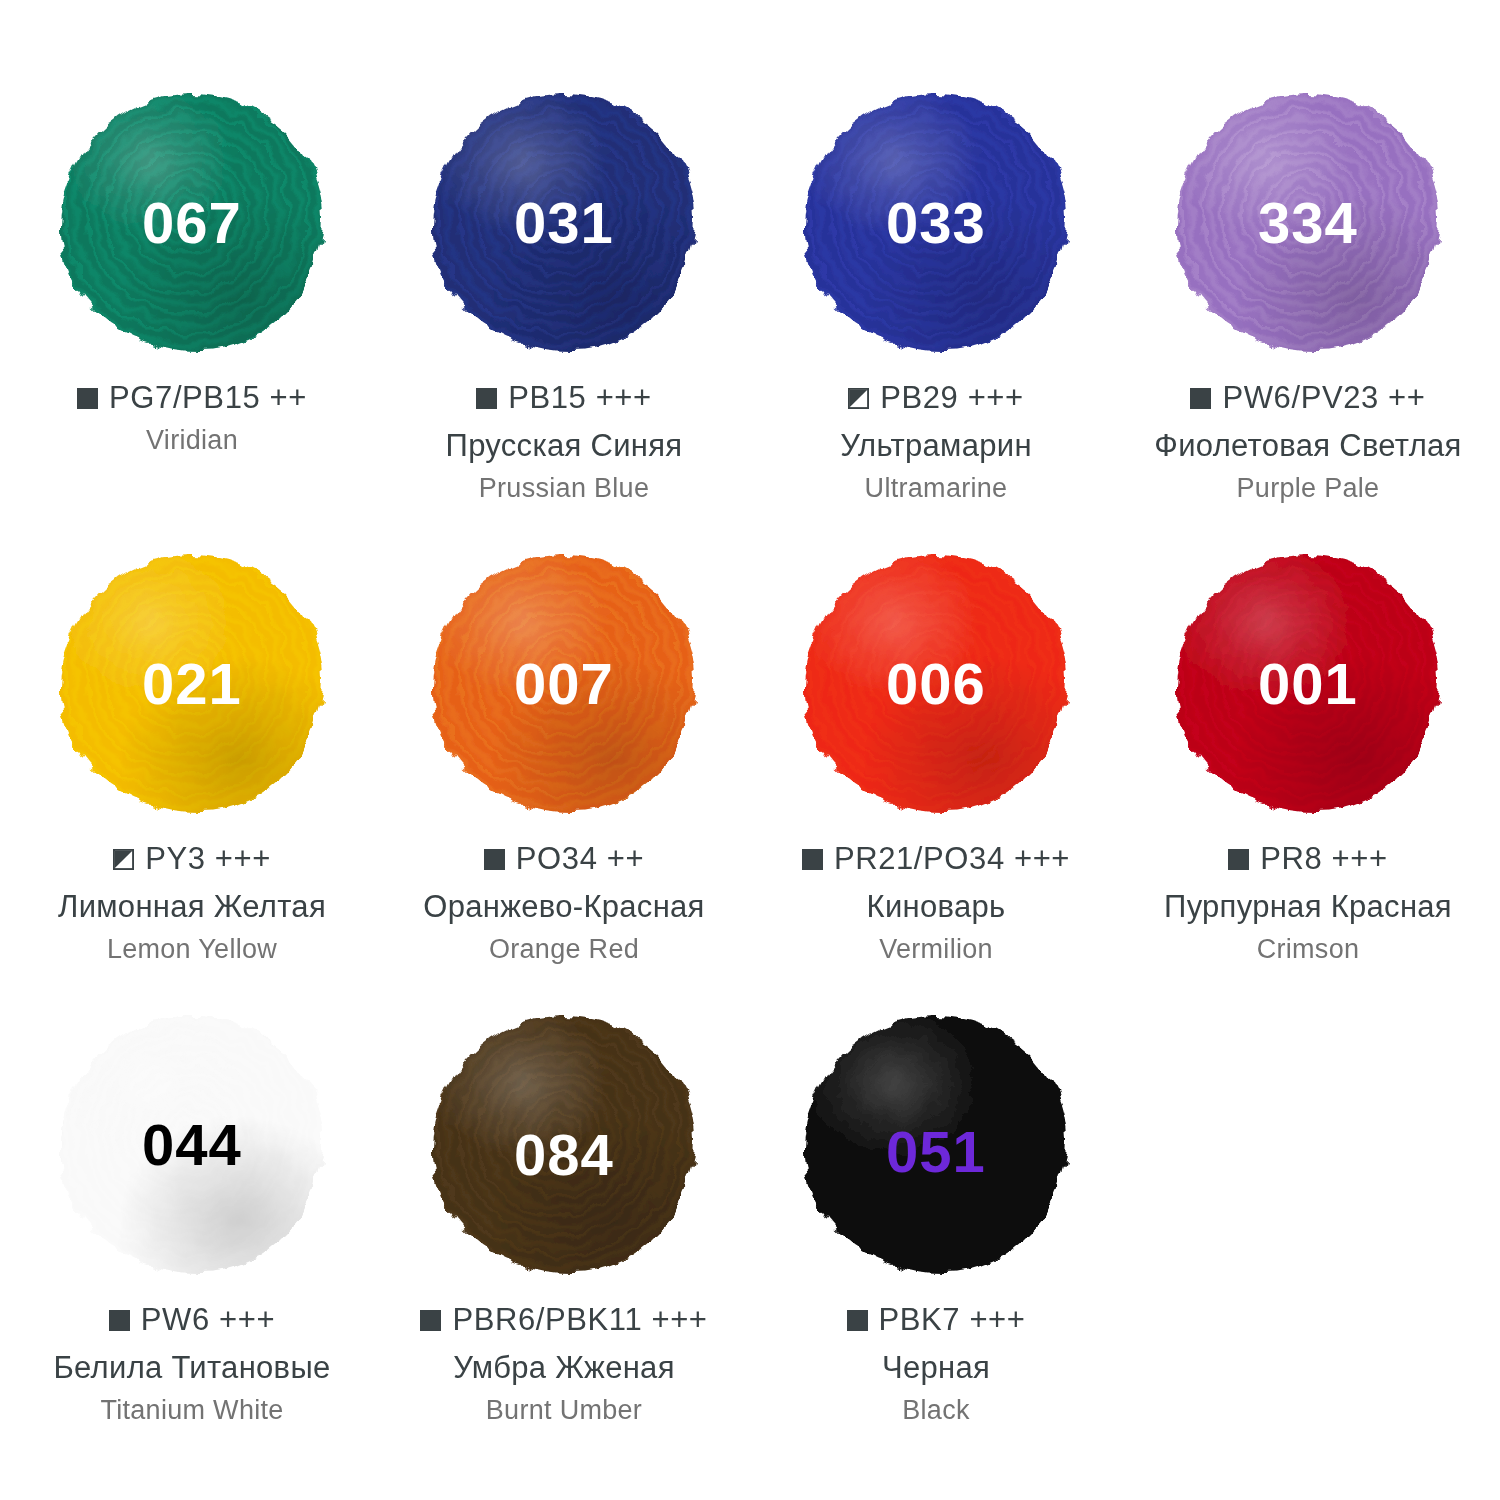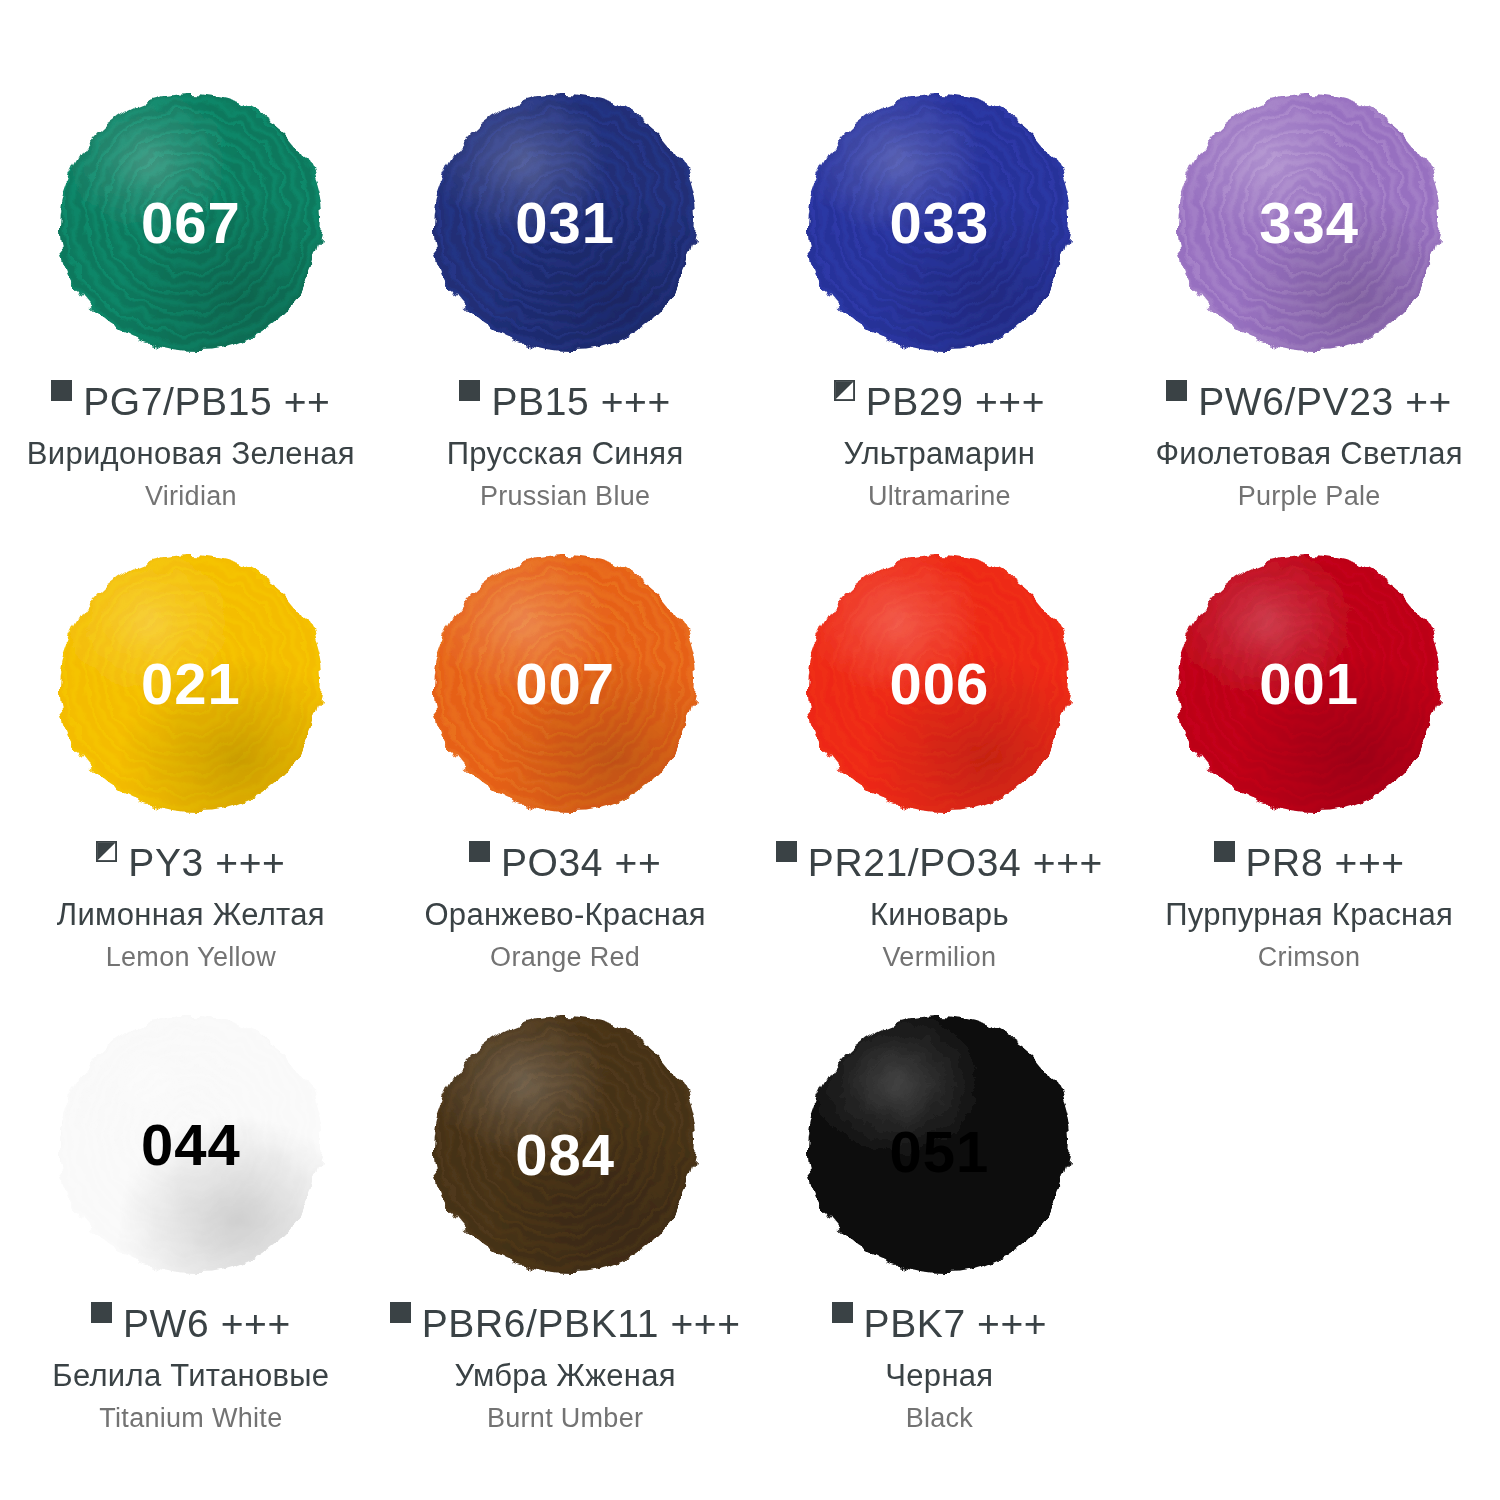--- a/index.html
+++ b/index.html
@@ -71,22 +71,23 @@
     z-index: 3;
     font-size: 58px;
     font-weight: bold;
     letter-spacing: 1px;
     line-height: 1;
     font-family: "Liberation Sans", sans-serif;
   }
   .pigment-line {
     margin-top: 30px;
     display: flex;
+    align-items: center;
     gap: 11px;
-    font-size: 39px;
+    font-size: 31px;
     color: #3a4245;
     letter-spacing: 0.6px;
     white-space: nowrap;
   }
   .marker {
     width: 21px; height: 21px;
     flex: 0 0 auto;
     display: block;
   }
   .name-ru {
@@ -122,21 +123,20 @@
         <div class="code" style="color: rgb(255, 255, 255);">067</div>
       </div>
       <div class="pigment-line">
         <span>
           <svg class="marker" viewBox="0 0 20 20">
             <rect x="0" y="0" width="20" height="20" fill="#3a4245"></rect>
           </svg>
         </span>
         <span>PG7/PB15 ++</span>
       </div>
-      <div class="name-ru">Виридоновая Зеленая</div>
       <div class="name-en">Viridian</div>
     </div>
     <div class="cell">
       <div class="swatch-wrap">
         <div class="blob" style="background: rgb(34, 49, 126);"></div>
         <div class="code" style="color: rgb(255, 255, 255);">031</div>
       </div>
       <div class="pigment-line">
         <span>
           <svg class="marker" viewBox="0 0 20 20">
@@ -274,21 +274,21 @@
           </svg>
         </span>
         <span>PBR6/PBK11 +++</span>
       </div>
       <div class="name-ru">Умбра Жженая</div>
       <div class="name-en">Burnt Umber</div>
     </div>
     <div class="cell">
       <div class="swatch-wrap">
         <div class="blob" style="background: rgb(13, 13, 13);"></div>
-        <div class="code" style="color: #000000; margin-top: 15px;">051</div>
+        <div class="code" style="color: #6d28d9; margin-top: 15px;">051</div>
       </div>
       <div class="pigment-line">
         <span>
           <svg class="marker" viewBox="0 0 20 20">
             <rect x="0" y="0" width="20" height="20" fill="#3a4245"></rect>
           </svg>
         </span>
         <span>PBK7 +++</span>
       </div>
       <div class="name-ru">Черная</div>

